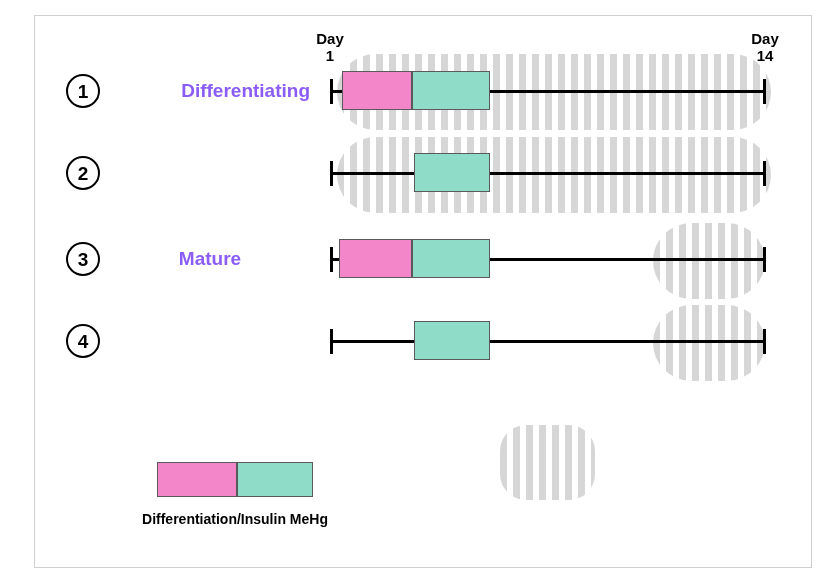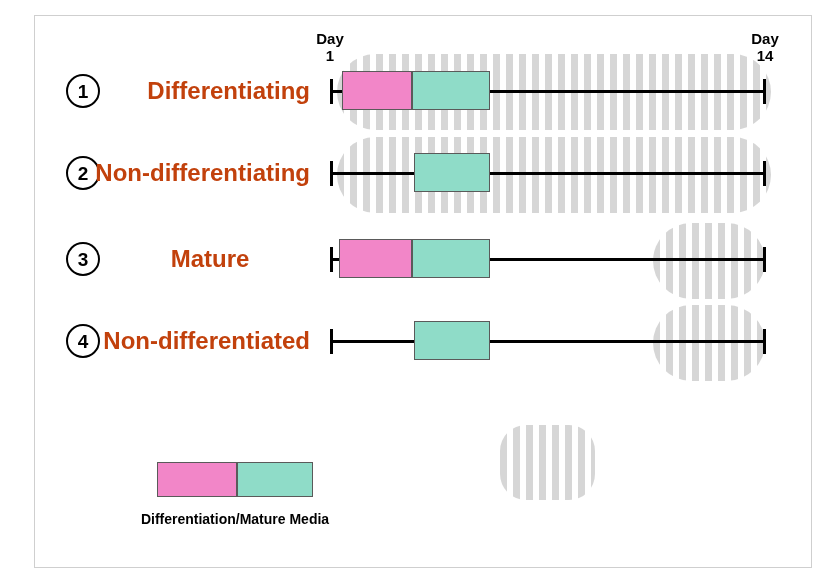--- a/index.html
+++ b/index.html
@@ -76,23 +76,23 @@
     font-size: 19px;
     font-weight: bold;
     color: #000000;
     line-height: 1;
   }
 
   
   .row-label {
     position: absolute;
     text-align: right;
-    font-size: 24px;
+    font-size: 19px;
     font-weight: bold;
-    color: #c2410c;
+    color: #8b5cf6;
     white-space: nowrap;
     transform: translateY(-50%);
   }
 
   
   .day-label {
     position: absolute;
     font-size: 15px;
     font-weight: bold;
     color: #000000;
@@ -130,21 +130,20 @@
   <div class="timeline" style="left:330px; top:90px; width:436px;"></div>
   <div class="tick" style="left:330px; top:79px; height:25px;"></div>
   <div class="tick" style="left:763px; top:79px; height:25px;"></div>
 
   <div class="media-box pink" style="left:342px; top:71px; width:70px; height:39px;"></div>
   <div class="media-box teal" style="left:412px; top:71px; width:78px; height:39px;"></div>
 
   <div class="stripe-band" style="left:337px; top:137px; width:434px; height:76px;"></div>
 
   <div class="num-circle" style="left:66px; top:156px;">2</div>
-  <div class="row-label" style="left:90px; top:173px; width:220px;">Non-differentiating</div>
 
   <div class="timeline" style="left:330px; top:172px; width:436px;"></div>
   <div class="tick" style="left:330px; top:161px; height:25px;"></div>
   <div class="tick" style="left:763px; top:161px; height:25px;"></div>
 
   <div class="media-box teal" style="left:414px; top:153px; width:76px; height:39px;"></div>
 
   <div class="stripe-band" style="left:653px; top:223px; width:112px; height:76px;"></div>
 
   <div class="num-circle" style="left:66px; top:242px;">3</div>
@@ -153,26 +152,25 @@
   <div class="timeline" style="left:330px; top:258px; width:436px;"></div>
   <div class="tick" style="left:330px; top:247px; height:25px;"></div>
   <div class="tick" style="left:763px; top:247px; height:25px;"></div>
 
   <div class="media-box pink" style="left:339px; top:239px; width:73px; height:39px;"></div>
   <div class="media-box teal" style="left:412px; top:239px; width:78px; height:39px;"></div>
 
   <div class="stripe-band" style="left:653px; top:305px; width:112px; height:76px;"></div>
 
   <div class="num-circle" style="left:66px; top:324px;">4</div>
-  <div class="row-label" style="left:90px; top:341px; width:220px;">Non-differentiated</div>
 
   <div class="timeline" style="left:330px; top:340px; width:436px;"></div>
   <div class="tick" style="left:330px; top:329px; height:25px;"></div>
   <div class="tick" style="left:763px; top:329px; height:25px;"></div>
 
   <div class="media-box teal" style="left:414px; top:321px; width:76px; height:39px;"></div>
 
   <div class="media-box pink" style="left:157px; top:462px; width:80px; height:35px;"></div>
   <div class="media-box teal" style="left:237px; top:462px; width:76px; height:35px;"></div>
-  <div class="legend-caption" style="left:85px; top:511px; width:300px;">Differentiation/Mature Media</div>
+  <div class="legend-caption" style="left:85px; top:511px; width:300px;">Differentiation/Insulin MeHg</div>
 
   <div class="stripe-band legend-swatch" style="left:500px; top:425px; width:95px; height:75px;"></div>
 </div>
 
 </body></html>

